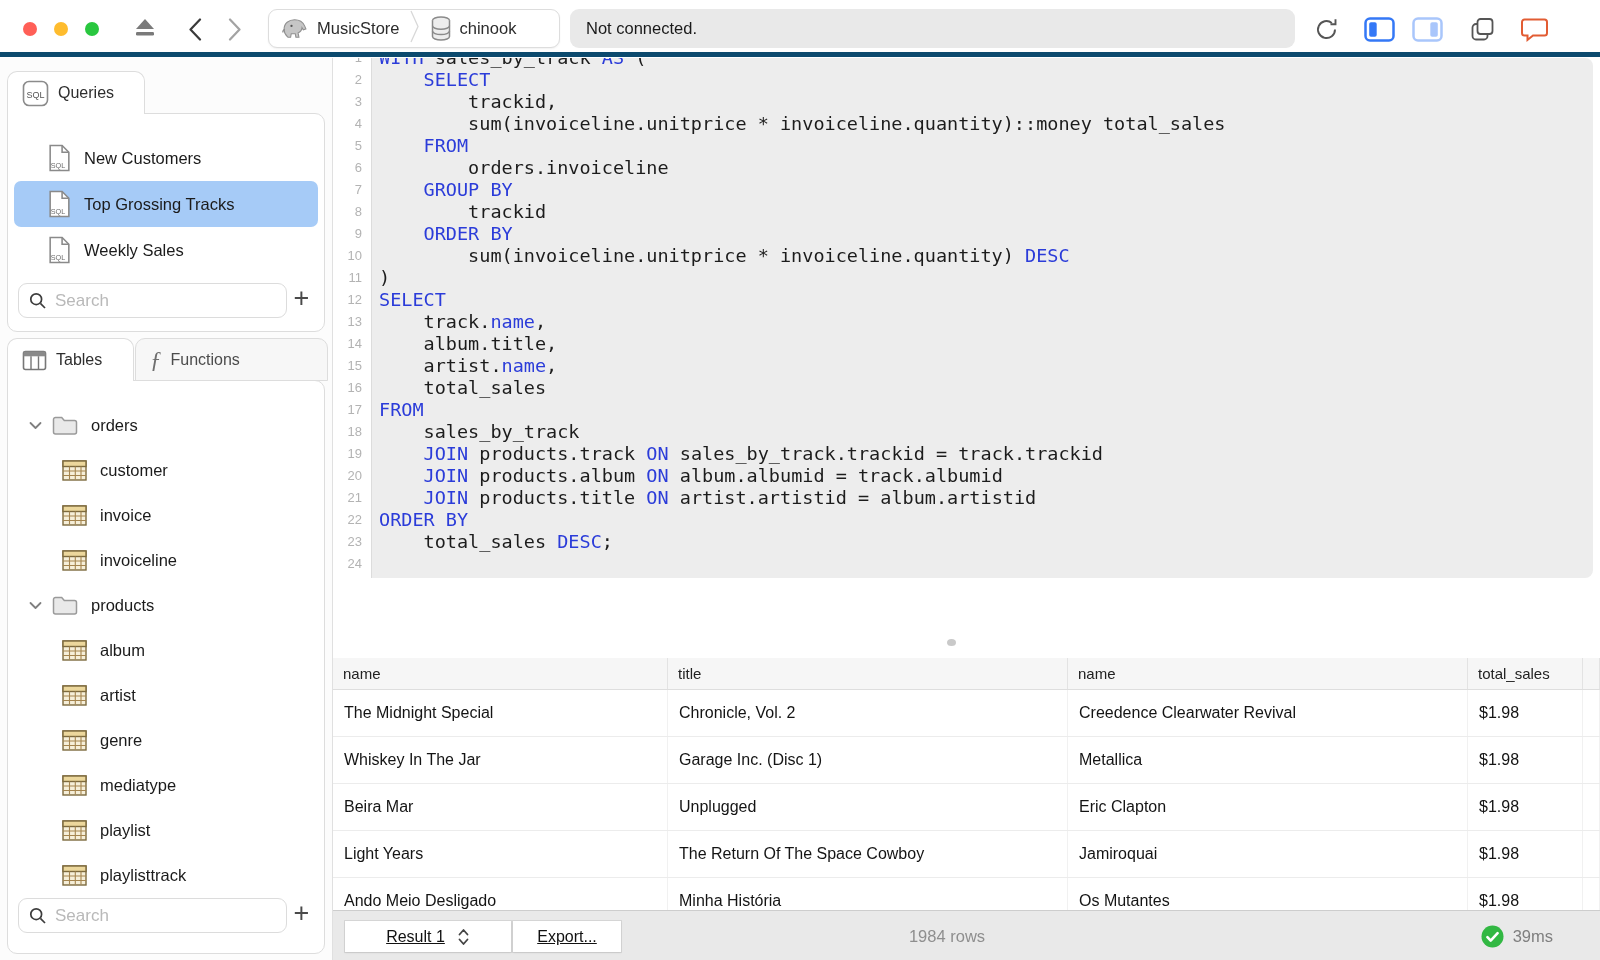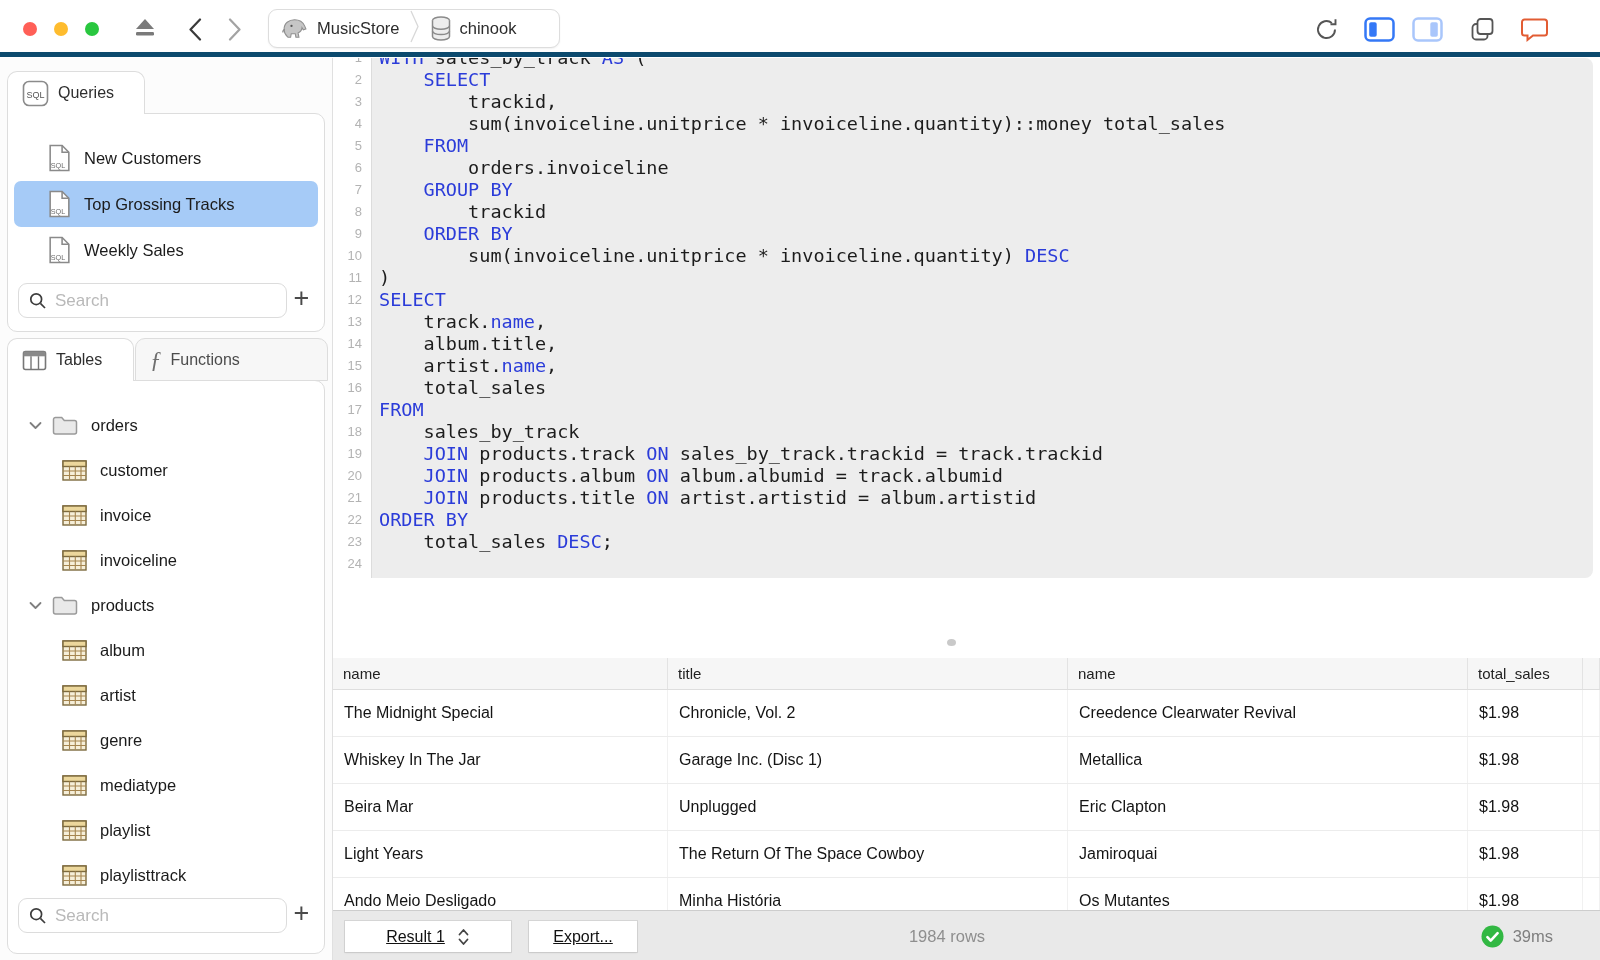--- a/index.html
+++ b/index.html
@@ -105,21 +105,21 @@
   .gb-cell { height:100%; border-right:1px solid #f1f1f1; display:flex; align-items:center;
     padding-left:11px; font-size:16px; color:#141414; white-space:nowrap; overflow:hidden; }
 
   
   .statusbar { position:absolute; left:0; top:852px; width:1267px; height:50px;
     background:#e9e9e9; border-top:1px solid #cdcdcd; }
   .sb-btn { position:absolute; top:10px; height:31px; background:#fff; border-radius:0;
     box-shadow:0 0 0 1px rgba(0,0,0,.08), 0 1px 2px rgba(0,0,0,.08);
     display:flex; align-items:center; justify-content:center; font-size:16px; color:#111;text-decoration:underline; }
   .result-btn { left:12px; width:166px; gap:12px; }
-  .export-btn { left:196px; width:108px; }
+  .export-btn { left:180px; width:108px; }
   .rowcount { position:absolute; left:614px; top:0; height:50px; transform:translateX(-50%);
     display:flex; align-items:center; font-size:16.5px; color:#8e8e8e; }
   .exec-status { position:absolute; right:47px; top:0; height:50px; display:flex;
     align-items:center; gap:9px; font-size:16.5px; color:#7f7f7f; }
   .fn-glyph { font-family:"Liberation Serif", serif; font-style:italic; font-size:23px;
     color:#6f6f6f; line-height:1; }
 </style>
 </head>
 <body>
 
@@ -164,20 +164,23 @@
       <span style="display:flex;">
         <svg width="22" height="27" viewBox="0 0 22 26">
           <ellipse cx="11" cy="5" rx="8.5" ry="3.5" fill="#ededed" stroke="#8a8a8a" stroke-width="1.5"></ellipse>
           <path d="M2.5 5v16c0 2 3.8 3.5 8.5 3.5s8.5-1.5 8.5-3.5V5" fill="#ededed" stroke="#8a8a8a" stroke-width="1.5"></path>
           <path d="M2.5 10.3c0 2 3.8 3.5 8.5 3.5s8.5-1.5 8.5-3.5M2.5 15.6c0 2 3.8 3.5 8.5 3.5s8.5-1.5 8.5-3.5" fill="none" stroke="#8a8a8a" stroke-width="1.5"></path>
         </svg>
       </span>
       <span class="crumb-label">chinook</span>
     </div>
 
+    <div class="status-pill">
+      <span>Not connected.</span>
+    </div>
 
     <span class="tb-icon refresh">
       <svg width="27" height="27" viewBox="0 0 27 27">
         <path d="M22 13.5a8.5 8.5 0 1 1-3.2-6.6" fill="none" stroke="#555" stroke-width="1.9"></path>
         <path d="M22.5 3.2v5h-5" fill="none" stroke="#555" stroke-width="1.9"></path>
       </svg>
     </span>
     <span class="tb-icon panel1">
       <svg width="31" height="25">
           <rect x="1.5" y="1.5" width="28" height="22" rx="4.5" fill="none" stroke="var(--accent-blue)" stroke-width="2.5"></rect>

